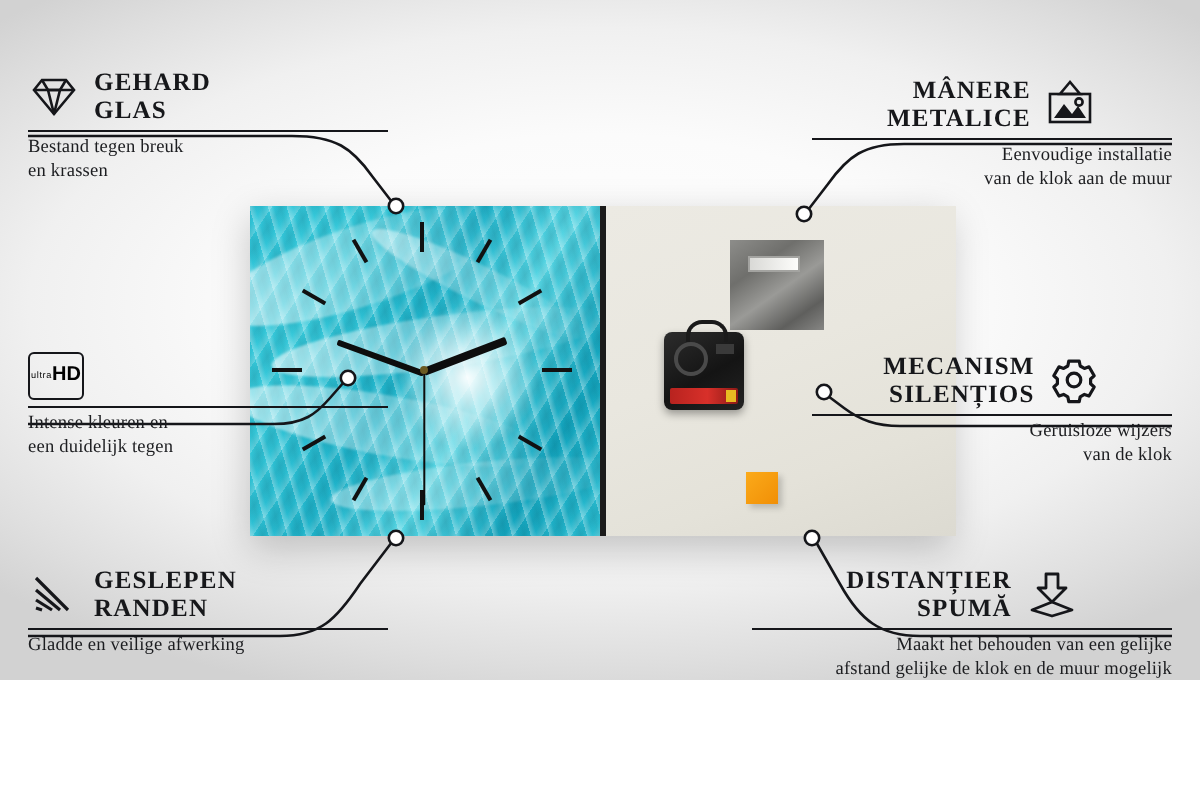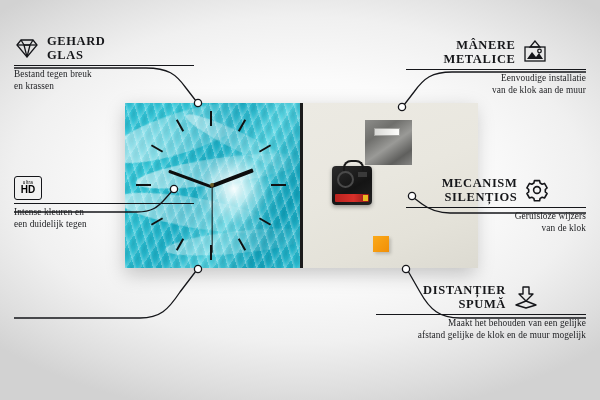--- a/index.html
+++ b/index.html
@@ -2,21 +2,21 @@
 <html><head>
 <meta charset="utf-8">
 <style>
   html,body{margin:0;padding:0;}
   body{
     width:600px;height:400px;overflow:hidden;
     font-family:"Liberation Serif", serif;
     background:#ffffff;
   }
   #stage{
-    position:relative;width:600px;height:400px;
+    position:relative;width:600px;height:340px;
     background:
       radial-gradient(ellipse 70% 60% at 50% 45%, #ffffff 0%, #fbfbfb 42%, #f0f0f0 68%, #dedede 88%, #d2d2d2 100%);
     overflow:hidden;
   }
   
   .product{
     position:absolute;left:125px;top:103px;width:350px;height:165px;
     box-shadow:0 6px 18px rgba(0,0,0,.22);
   }
   .panel-left{
@@ -91,21 +91,21 @@
   }
   .left .co-head{justify-content:flex-start;}
   .left .co-title{text-align:left;}
   .left .co-desc{text-align:left;}
   .right .co-head{justify-content:center;}
   .right .co-title{text-align:right;}
   .right .co-desc{text-align:right;}
   .ico{width:26px;height:24px;flex:0 0 26px;display:block;}
   .hd-badge{
     width:26px;height:22px;border:1.4px solid #15161a;border-radius:3px;
-    display:flex;flex-direction:column;align-items:center;justify-content:center;
+    display:flex;flex-direction:row;align-items:center;justify-content:center;
     line-height:1;flex:0 0 26px;
   }
   .hd-badge .u{font-size:4.6px;letter-spacing:.3px;font-family:"Liberation Sans",sans-serif;}
   .hd-badge .h{font-size:10px;font-weight:bold;font-family:"Liberation Sans",sans-serif;}
   svg{display:block;overflow:visible;}
   .wires{position:absolute;left:0;top:0;width:600px;height:400px;pointer-events:none;}
 </style>
 </head>
 <body>
 
@@ -206,20 +206,42 @@
         <span class="h">HD</span>
       </span>
     </div>
     <div class="co-rule"></div>
     <div class="co-desc">
       <span>Intense kleuren en</span><br>
       <span>een duidelijk tegen</span>
     </div>
   </div>
 
+  <div class="callout left" style="left:14px;top:283px;">
+    <div class="co-head">
+      <span class="ico">
+        <svg viewBox="0 0 26 24" width="26" height="24">
+            <g fill="none" stroke="#15161a" stroke-width="1.6">
+          <path d="M4,4 L20,20"></path>
+              <path d="M4,10 L16,20"></path>
+              <path d="M4,15 L12,20"></path>
+              <path d="M4,19 L7,20"></path>
+        </g>
+          </svg>
+      </span>
+      <span class="co-title">
+        <span>GESLEPEN</span><br>
+        <span>RANDEN</span>
+      </span>
+    </div>
+    <div class="co-rule"></div>
+    <div class="co-desc">
+      <span>Gladde en veilige afwerking</span>
+    </div>
+  </div>
 
   <div class="callout right" style="left:406px;top:38px;">
     <div class="co-head">
       <span class="co-title">
         <span>MÂNERE</span><br>
         <span>METALICE</span>
       </span>
       <span class="ico">
         <svg viewBox="0 0 26 24" width="26" height="24">
             <g fill="none" stroke="#15161a" stroke-width="1.3">

